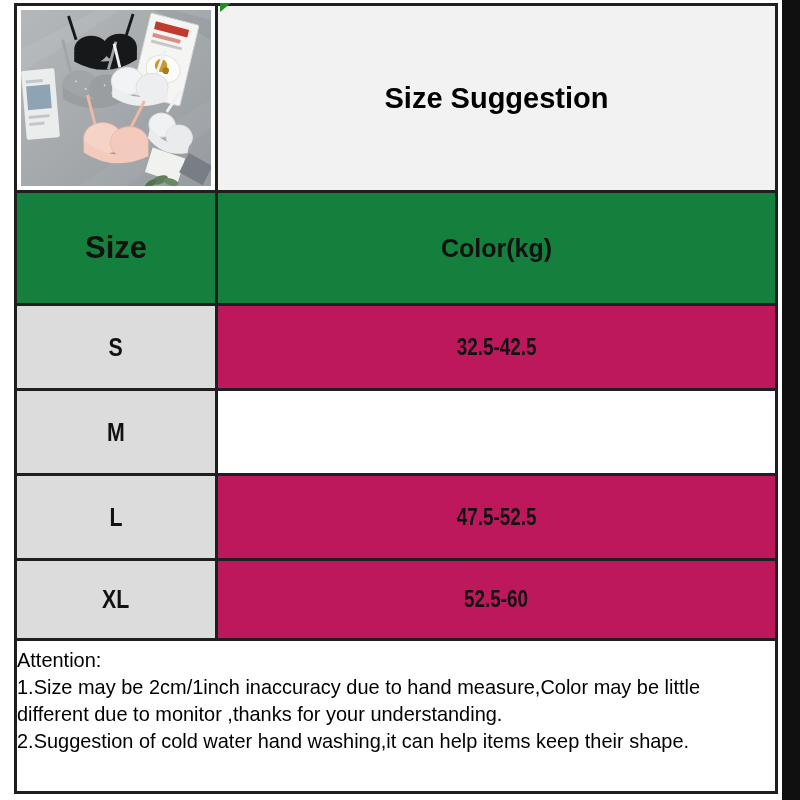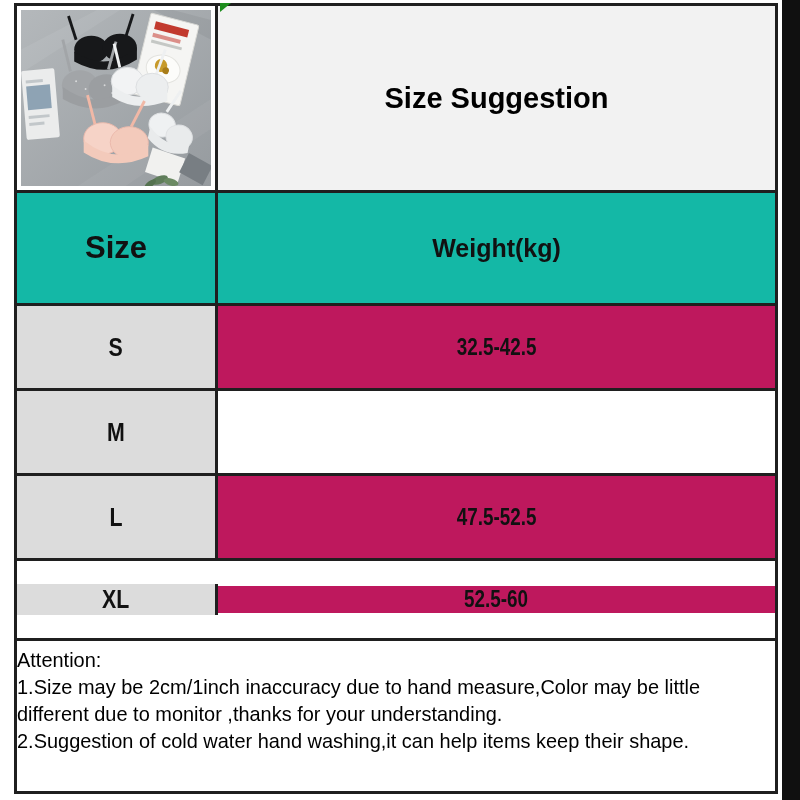--- a/index.html
+++ b/index.html
@@ -23,26 +23,26 @@
             display: flex; align-items: center; justify-content: center; }
   .cell-r { flex: 1 1 auto; display: flex; align-items: center; justify-content: center; }
 
   .row-top { height: 184px; }
   .photo-cell { background: #ffffff; padding: 4px; align-items: stretch; justify-content: stretch; }
   .photo-cell svg { width: 100%; height: 100%; display: block; }
   .title-cell { background: #f2f2f2; }
   .page-title { font-size: 29px; font-weight: bold; color: #000; }
 
   .row-header { height: 110px; }
-  .row-header .cell-l, .row-header .cell-r { background: #14b8a6; }
+  .row-header .cell-l, .row-header .cell-r { background: #15803d; }
   .col-size-label  { font-size: 31px; font-weight: bold; }
   .col-weight-label { font-size: 25px; font-weight: bold; }
 
   .row-data { height: 82px; }
-  .row-data.last { height: 77px; align-items: center; }
+  .row-data.last { height: 77px; }
   .row-data .cell-l { background: #dcdcdc; }
   .row-data .cell-r { background: #be185d; }
   .size-letter { font-size: 26px; font-weight: bold; display: inline-block;
                  transform: scaleX(0.82); transform-origin: center; }
   .weight-value { font-size: 23px; font-weight: bold; display: inline-block;
                   transform: scaleX(0.82); transform-origin: center; }
 
   .attention { flex: 1 1 auto; background: #ffffff; padding: 5px 0; overflow: hidden; }
   .attention .att-line {
     font-size: 21px; line-height: 27px; color: #000;
@@ -150,21 +150,21 @@
     <div class="cell-r title-cell">
       <span class="page-title">Size Suggestion</span>
     </div>
   </div>
 
   <div class="row row-header">
     <div class="cell-l">
       <span class="col-size-label">Size</span>
     </div>
     <div class="cell-r">
-      <span class="col-weight-label">Weight(kg)</span>
+      <span class="col-weight-label">Color(kg)</span>
     </div>
   </div>
 
   <div class="row row-data">
     <div class="cell-l">
       <span class="size-letter">S</span>
     </div>
     <div class="cell-r">
       <span class="weight-value">32.5-42.5</span>
     </div>

